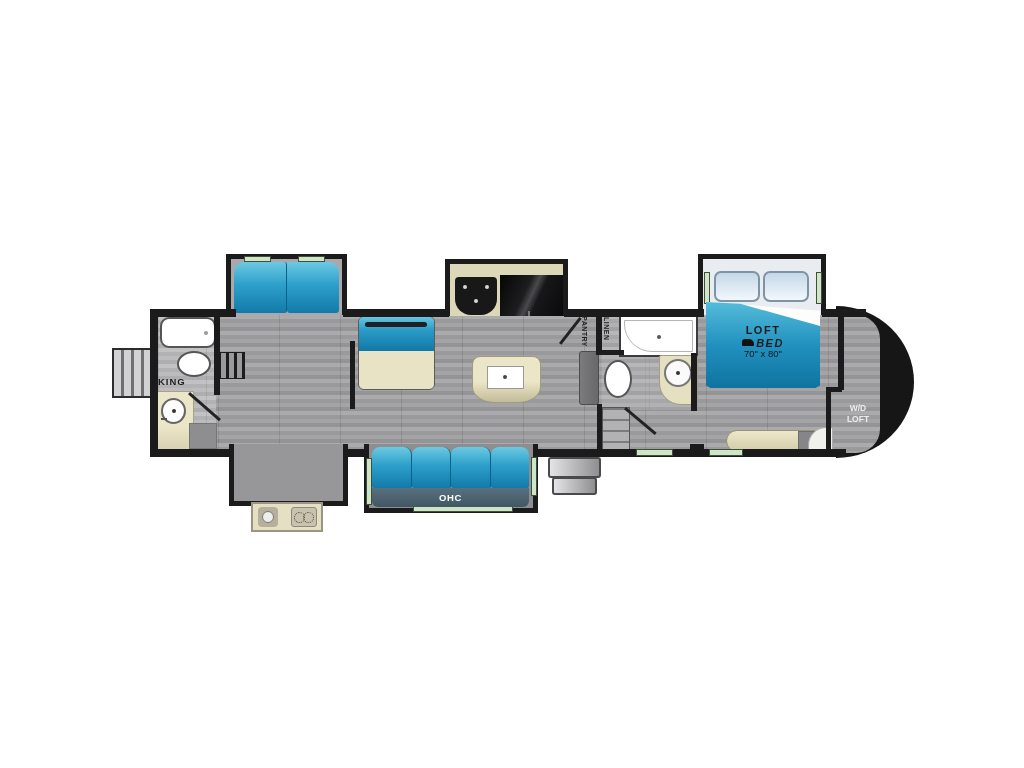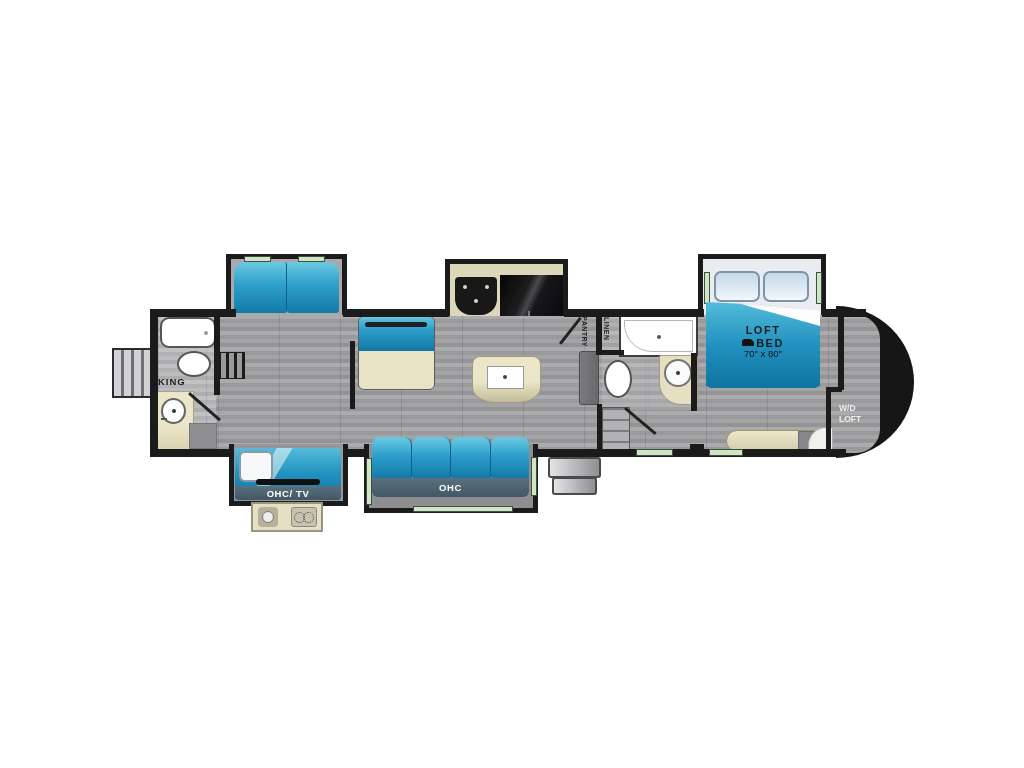--- a/index.html
+++ b/index.html
@@ -72,21 +72,21 @@
               background:linear-gradient(180deg,#c4d8e8,#f2f7fc);box-sizing:border-box;"></div>
   <div class="a" style="left:763px;top:271px;width:46px;height:31px;border:2px solid #7e93a4;border-radius:7px;
               background:linear-gradient(180deg,#c4d8e8,#f2f7fc);box-sizing:border-box;"></div>
 
   <div class="a" style="left:706px;top:299px;width:114px;height:28px;background:#fdfdfd;
               clip-path:polygon(0 10%,100% 42%,100% 100%,0 58%);"></div>
   <div class="a blue2" style="left:706px;top:302px;width:114px;height:86px;
               clip-path:polygon(0 0,30% 2%,100% 28%,100% 97%,96% 100%,4% 100%,0 97%);"></div>
   <div class="a" style="left:706px;top:324px;width:114px;text-align:center;line-height:1.15;">
     <div class="lbl" style="position:static;font-size:11px;letter-spacing:1.5px;">LOFT</div>
-    <div style="display:flex;align-items:center;justify-content:center;gap:2px;">
+    <div style="display:flex;align-items:center;justify-content:center;gap:2px;font-style:italic;">
       <span style="display:inline-block;width:12px;height:7px;background:#111;border-radius:3px 5px 1px 1px;"></span>
       <span class="lbl" style="position:static;font-size:11px;letter-spacing:1.5px;">BED</span>
     </div>
     <div style="font-size:9.5px;color:#15151a;">70" x 80"</div>
   </div>
 
   <div class="a tan" style="left:157px;top:391px;width:35px;height:57px;"></div>
   <div class="a white-fix" style="left:160px;top:317px;width:56px;height:31px;border-radius:9px;">
     <div class="dot" style="right:6px;top:12px;background:#999;"></div>
   </div>
@@ -132,21 +132,21 @@
     <div class="a" style="right:2px;top:13px;width:5px;height:2px;background:#555;"></div>
   </div>
   <div class="a" style="left:602px;top:407px;width:28px;height:46px;border:1px solid #555;box-sizing:border-box;
               background:repeating-linear-gradient(180deg,#7c7c7e 0 2px,#b2b2b4 2px 11px);"></div>
 
   <div class="a" style="left:726px;top:430px;width:94px;height:22px;border:1px solid #999277;box-sizing:border-box;
               background:linear-gradient(180deg,#eee8ca,#d2ccaa);border-radius:11px 4px 4px 11px;"></div>
   <div class="a" style="left:798px;top:431px;width:20px;height:21px;background:#85858a;border:1px solid #6e6e72;"></div>
   <div class="a" style="left:808px;top:427px;width:25px;height:25px;background:#f1f1ec;border:1px solid #aaa;
               border-radius:18px 2px 2px 2px;box-sizing:border-box;"></div>
-  <div class="a" style="left:839px;top:403px;width:38px;text-align:left;color:#ececec;font-size:8.5px;font-weight:700;line-height:1.25;">
+  <div class="a" style="left:839px;top:403px;width:38px;text-align:center;color:#ececec;font-size:8.5px;font-weight:700;line-height:1.25;">
     <div>W/D</div>
     <div>LOFT</div>
   </div>
 
   <div class="wall" style="left:150px;top:309px;width:86px;height:8px;"></div>
   <div class="wall" style="left:343px;top:309px;width:106px;height:8px;"></div>
   <div class="wall" style="left:564px;top:309px;width:140px;height:8px;"></div>
   <div class="wall" style="left:822px;top:309px;width:44px;height:8px;"></div>
   <div class="wall" style="left:150px;top:449px;width:86px;height:8px;"></div>
   <div class="wall" style="left:345px;top:449px;width:24px;height:8px;"></div>
@@ -164,45 +164,36 @@
   <div class="wall" style="left:690px;top:444px;width:14px;height:11px;"></div>
 
   <div class="door" style="left:190px;top:392px;width:41px;transform:rotate(41deg);"></div>
   <div class="door" style="left:559px;top:343px;width:33px;transform:rotate(-52deg);"></div>
   <div class="door" style="left:626px;top:407px;width:40px;transform:rotate(40deg);"></div>
 
   <div class="a green" style="left:636px;top:449px;width:37px;height:7px;"></div>
   <div class="a green" style="left:709px;top:449px;width:34px;height:7px;"></div>
 
   <div class="slidebox noT" style="left:229px;top:444px;width:109px;height:57px;background:#97979a;"></div>
-  <div class="a blue2" style="left:235px;top:448px;width:106px;height:52px;border-radius:4px;overflow:hidden;">
-    <div style="position:absolute;left:0;top:0;width:80px;height:40px;background:rgba(255,255,255,.5);
-                clip-path:polygon(52% 0,72% 0,42% 100%,26% 100%);"></div>
-    <div style="position:absolute;left:4px;top:3px;width:34px;height:31px;background:#f6f8fa;border:2px solid #8b9aa6;border-radius:6px;box-sizing:border-box;"></div>
-    <div style="position:absolute;left:21px;top:31px;width:64px;height:6px;background:#101010;border-radius:3px;"></div>
-    <div class="band" style="height:14px;">
-      <span>OHC/ TV</span>
-    </div>
-  </div>
 
   <div class="a" style="left:251px;top:502px;width:72px;height:30px;background:#e6e0c2;border:2px solid #9a9482;box-sizing:border-box;">
     <div style="position:absolute;left:5px;top:3px;width:20px;height:20px;background:#b5af9c;border-radius:4px;">
       <div style="position:absolute;left:4px;top:4px;width:12px;height:12px;border:1px solid #777;border-radius:50%;background:#eee;box-sizing:border-box;"></div>
     </div>
     <div style="position:absolute;right:4px;top:3px;width:26px;height:20px;background:#c9c3ad;border:1px solid #888;border-radius:3px;box-sizing:border-box;">
       <div style="position:absolute;left:2px;top:4px;width:9px;height:9px;border:1px dotted #444;border-radius:50%;"></div>
       <div style="position:absolute;right:2px;top:4px;width:9px;height:9px;border:1px dotted #444;border-radius:50%;"></div>
     </div>
   </div>
 
   <div class="slidebox noT" style="left:364px;top:444px;width:164px;height:64px;background:#8e8e90;"></div>
   <div class="a green" style="left:366px;top:458px;width:6px;height:47px;"></div>
   <div class="a green" style="left:531px;top:457px;width:6px;height:39px;"></div>
   <div class="a green" style="left:413px;top:506px;width:100px;height:6px;"></div>
-  <div class="a" style="left:372px;top:437px;width:157px;height:60px;">
+  <div class="a" style="left:372px;top:447px;width:157px;height:60px;">
     <div style="display:flex;height:41px;">
       <div class="cush"></div>
       <div class="cush"></div>
       <div class="cush"></div>
       <div class="cush"></div>
     </div>
     <div class="band" style="height:19px;border-radius:0 0 6px 6px;">
       <span>OHC</span>
     </div>
   </div>

